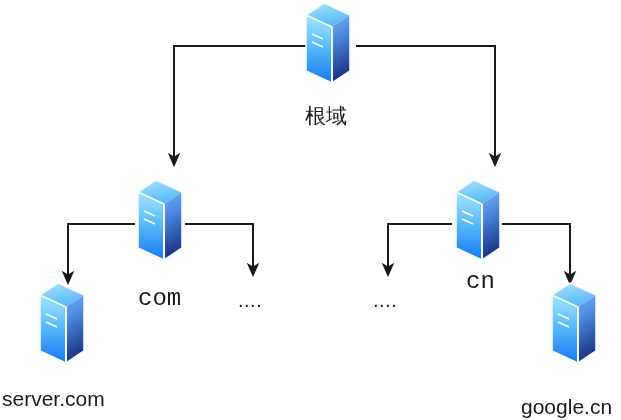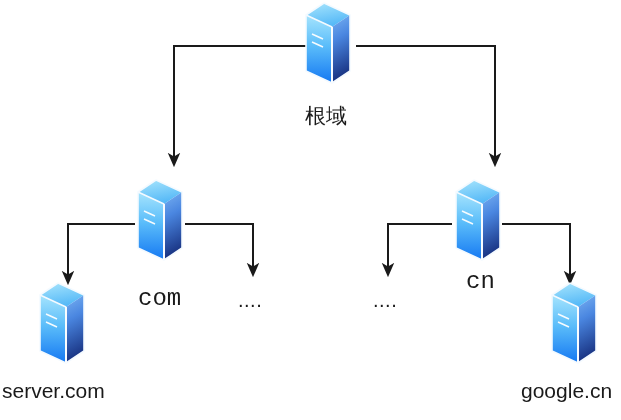--- a/index.html
+++ b/index.html
@@ -167,17 +167,17 @@
   <div class="node-label label-cjk" style="left:305px; top:105px;">根域</div>
 
   <div class="node-label label-latin" style="left:138px; top:287px;">com</div>
 
   <div class="node-label label-dots" style="left:238px; top:290px;">....</div>
 
   <div class="node-label label-latin" style="left:466px; top:270px;">cn</div>
 
   <div class="node-label label-dots" style="left:373px; top:290px;">....</div>
 
-  <div class="node-label label-leaf" style="left:2px; top:380px;">server.com</div>
+  <div class="node-label label-leaf" style="left:2px; top:388px;">server.com</div>
 
-  <div class="node-label label-leaf" style="left:521px; top:380px;">google.cn</div>
+  <div class="node-label label-leaf" style="left:521px; top:396px;">google.cn</div>
 
 </div>
 
 </body></html>

